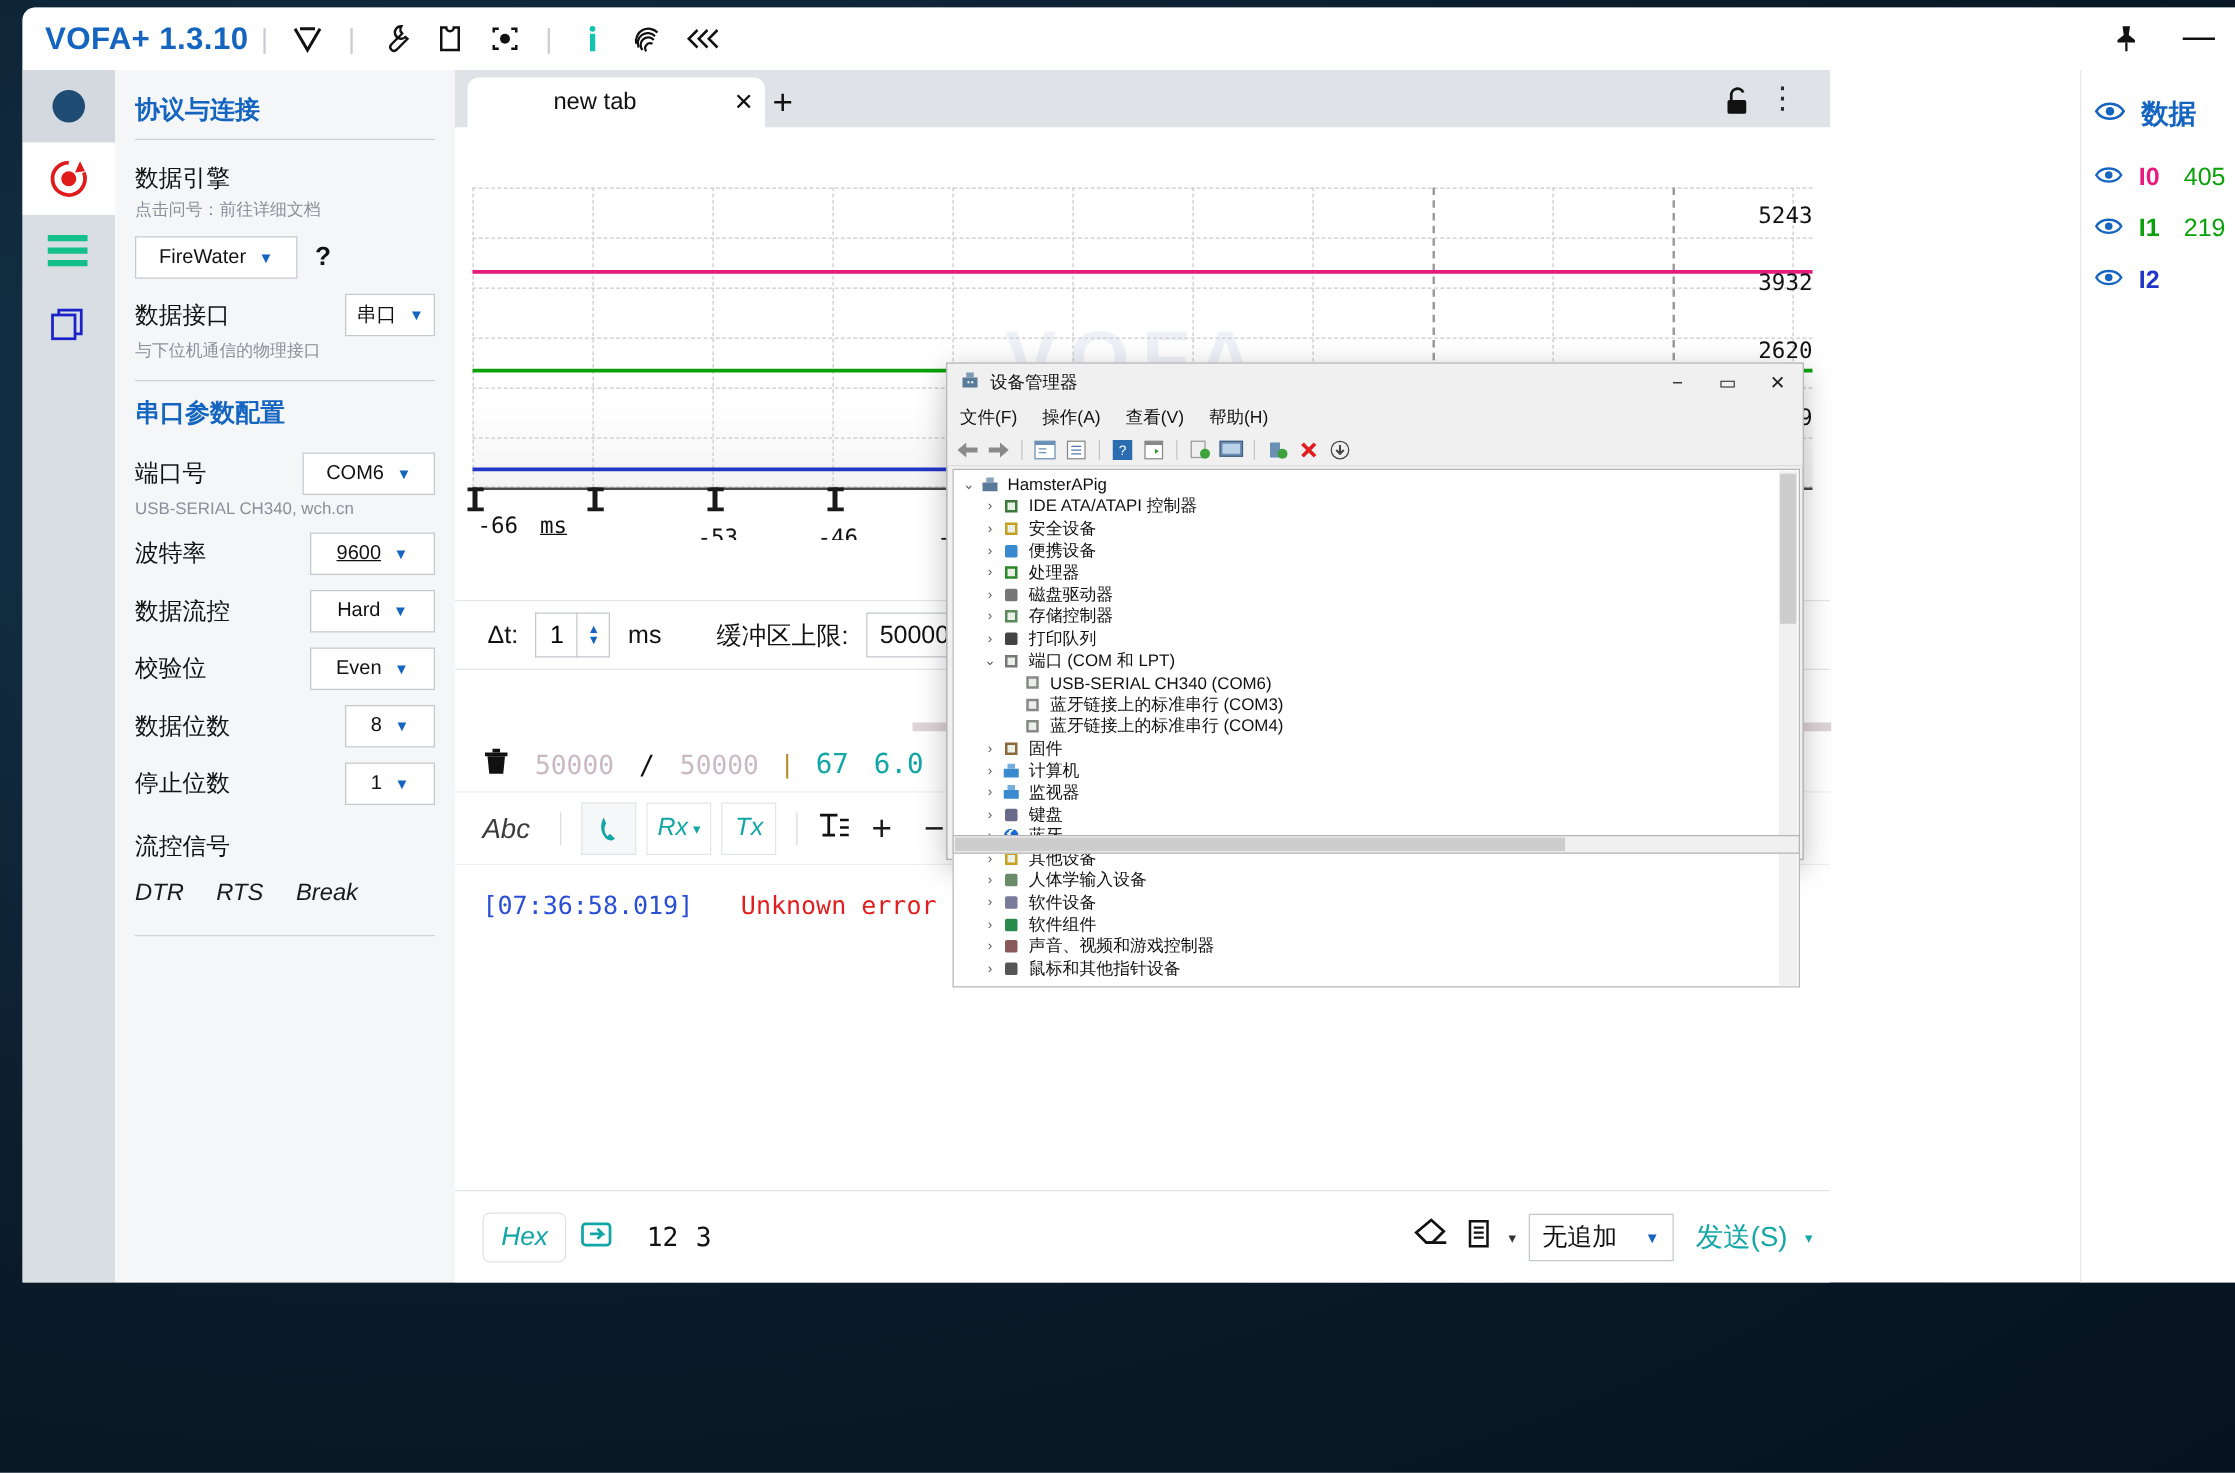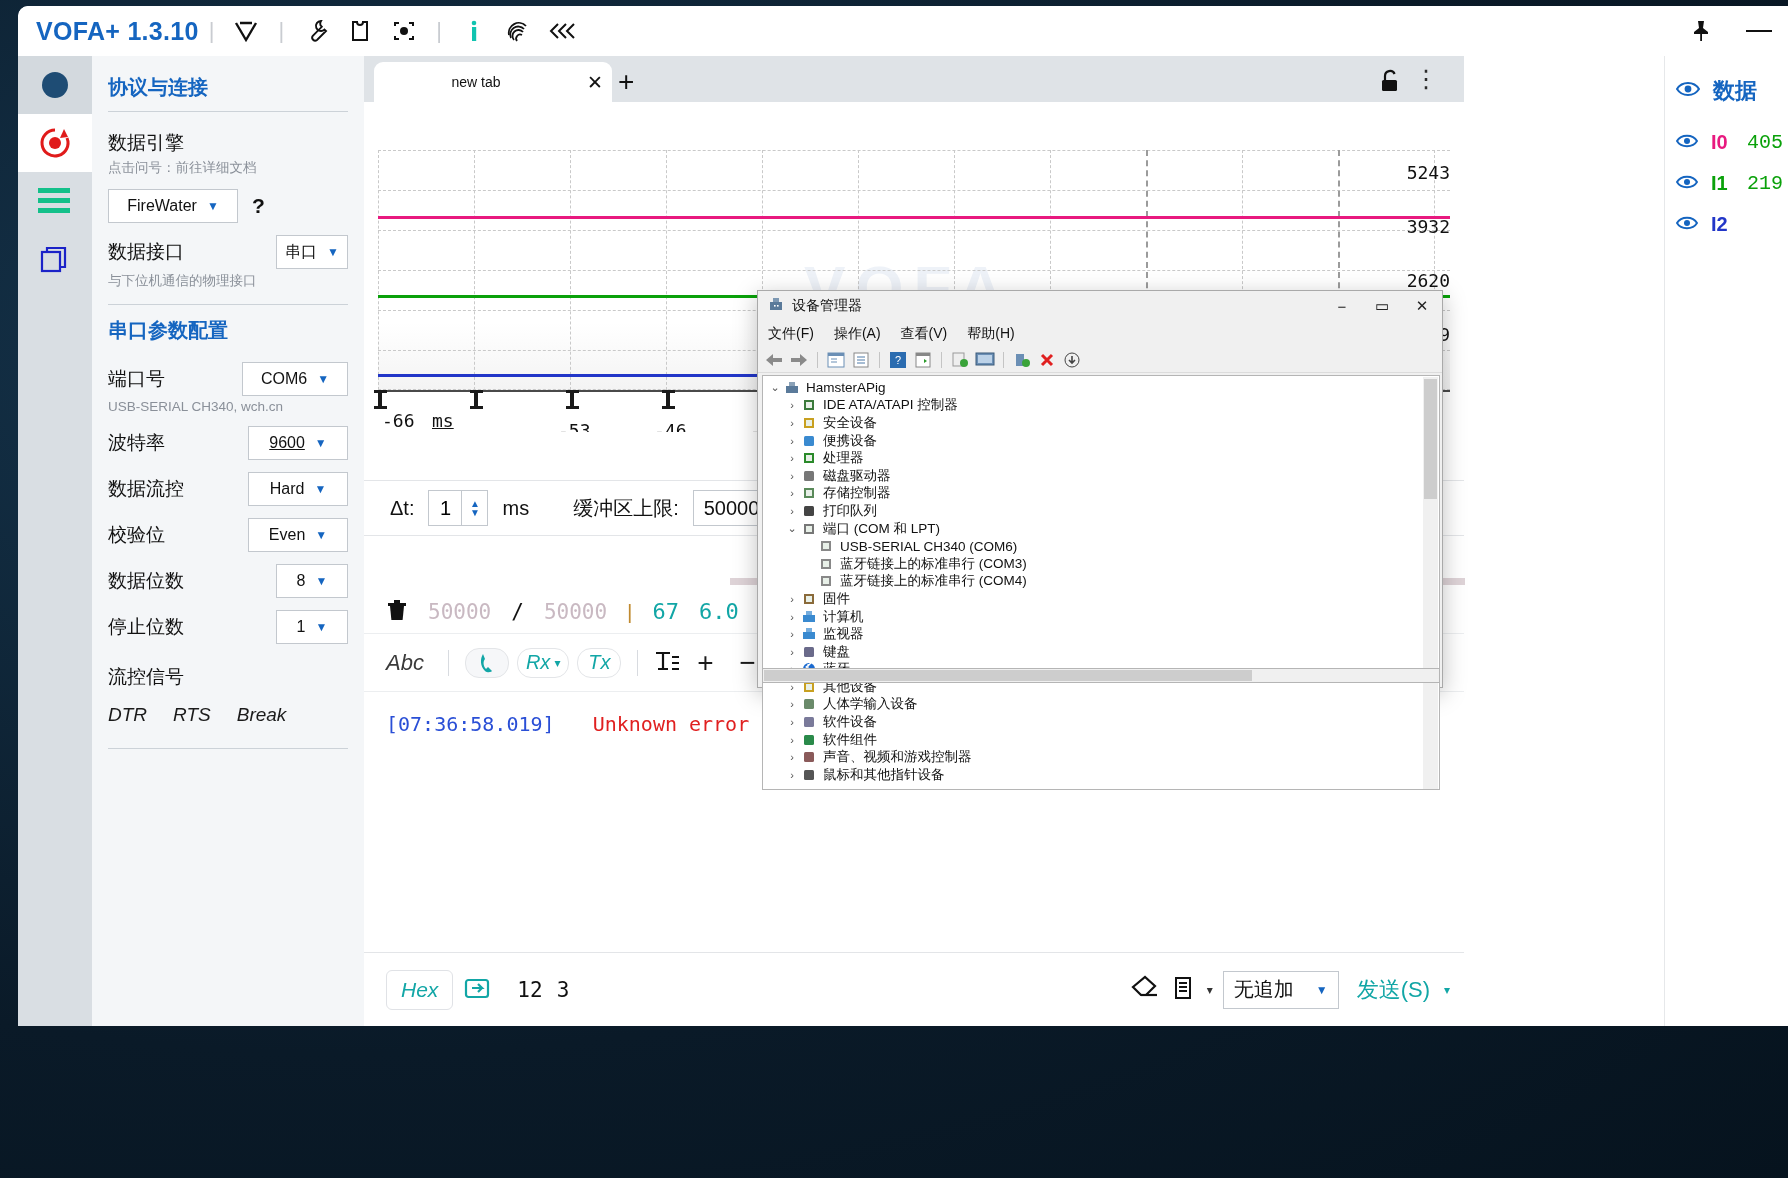--- a/index.html
+++ b/index.html
@@ -101,21 +101,21 @@
   
   #tabstrip {
     position: absolute; left: 0; top: 0; width: 1100px; height: 46px;
     background: #dfe3e7;
   }
   #tab0 {
     position: absolute; left: 10px; top: 6px; width: 238px; height: 40px;
     background: #fff; border-top-left-radius: 9px; border-top-right-radius: 9px;
     display: flex; align-items: center;
   }
-  #tab0 .tab-label { flex: 1; text-align: center; font-size: 14px; color: #111; }
+  #tab0 .tab-label { flex: 1; text-align: center; font-size: 19px; color: #111; }
   #tab0 .tab-close { width: 34px; text-align: center; font-size: 19px; color: #111; }
   #tab-add {
     position: absolute; left: 254px; top: 12px; font-size: 28px; line-height: 28px;
     color: #111; font-weight: 300;
   }
   #tab-lock { position: absolute; right: 62px; top: 12px; }
   #tab-more {
     position: absolute; right: 26px; top: 10px; font-size: 24px; color: #2b2b2b;
     letter-spacing: 0; line-height: 26px;
   }
@@ -213,21 +213,21 @@
   }
 
   
   #termbar {
     position: absolute; left: 0; top: 578px; width: 1100px; height: 58px;
     display: flex; align-items: center; padding-left: 22px; gap: 8px;
     border-bottom: 1px solid #eceef0;
   }
   #termbar .abc { font-style: italic; font-size: 22px; color: #3b3b3b; margin-right: 8px; }
   .tgl {
-    border: 1px solid #e3e5e8; border-radius: 14px; height: 30px; min-width: 44px;
+    border: 1px solid #e3e5e8; border-radius: 0; height: 42px; min-width: 44px;
     display: flex; align-items: center; justify-content: center; gap: 4px;
     background: #fff; padding: 0 8px;
   }
   .tgl.sel { background: #f6f7f9; }
   .tgl .t { font-style: italic; font-size: 20px; color: #12a6a6; }
   .vsep { width: 1px; height: 26px; background: #d8dbe0; margin: 0 8px; }
   .pm { font-size: 28px; color: #1b1b1b; font-weight: 300; width: 34px; text-align: center; }
 
   
   #log {
@@ -267,21 +267,21 @@
   #datapanel {
     position: absolute; left: 1646px; top: 50px; width: 142px; height: 970px;
     background: #fff; border-left: 1px solid #e6e8ea; padding-top: 12px;
   }
   #datapanel .dp-head {
     display: flex; align-items: center; gap: 12px; padding: 8px 0 16px 10px;
   }
   #datapanel .dp-title { font-size: 22px; font-weight: bold; color: #1565c0; }
   .dp-row { display: flex; align-items: center; gap: 12px; padding: 9px 0 9px 10px; }
   .dp-ch { font-size: 20px; font-weight: bold; width: 24px; }
-  .dp-val { font-family: Liberation Mono, monospace; font-size: 20px; }
+  .dp-val { font-family: Liberation Sans, sans-serif; font-size: 20px; }
 
   
   #devmgr {
     position: absolute; left: 757px; top: 290px; width: 686px; height: 398px;
     background: #f0f0f0; border: 1px solid #a9a9a9;
     box-shadow: 0 6px 22px rgba(0,0,0,.25);
     font-family: "Liberation Sans", sans-serif;
   }
   #dm-title {
     height: 30px; background: #f0f0f0; display: flex; align-items: center;

